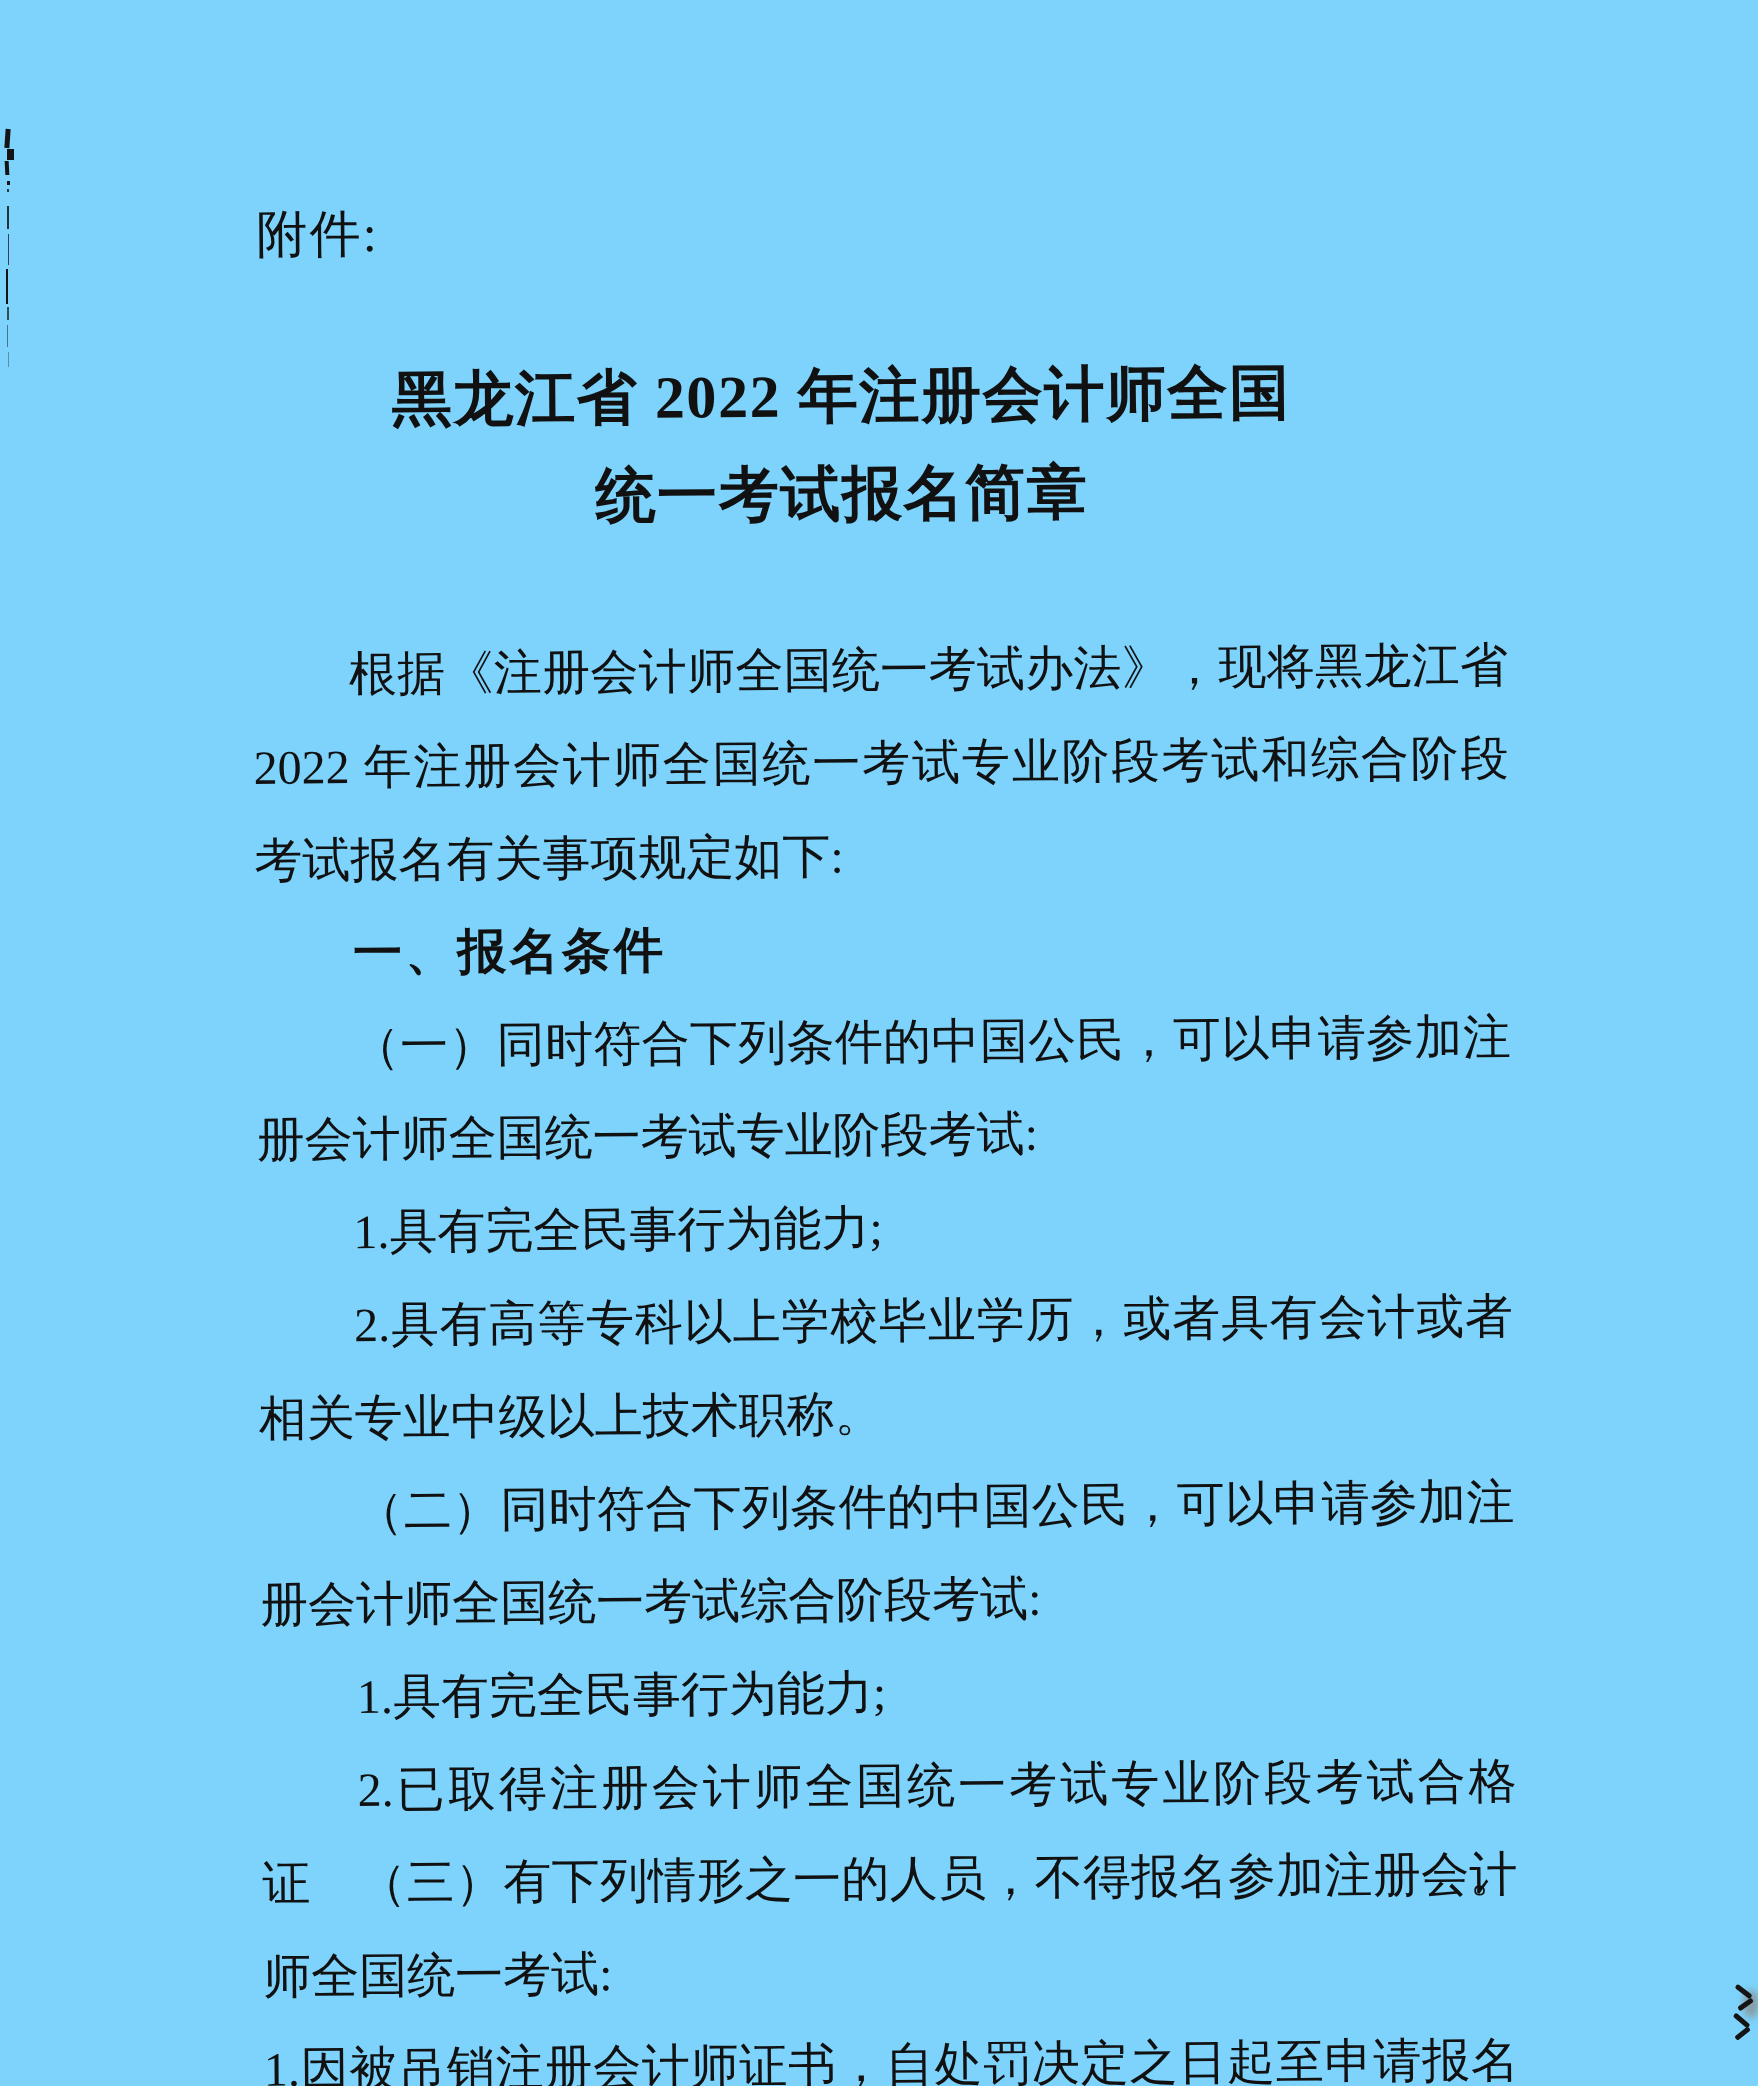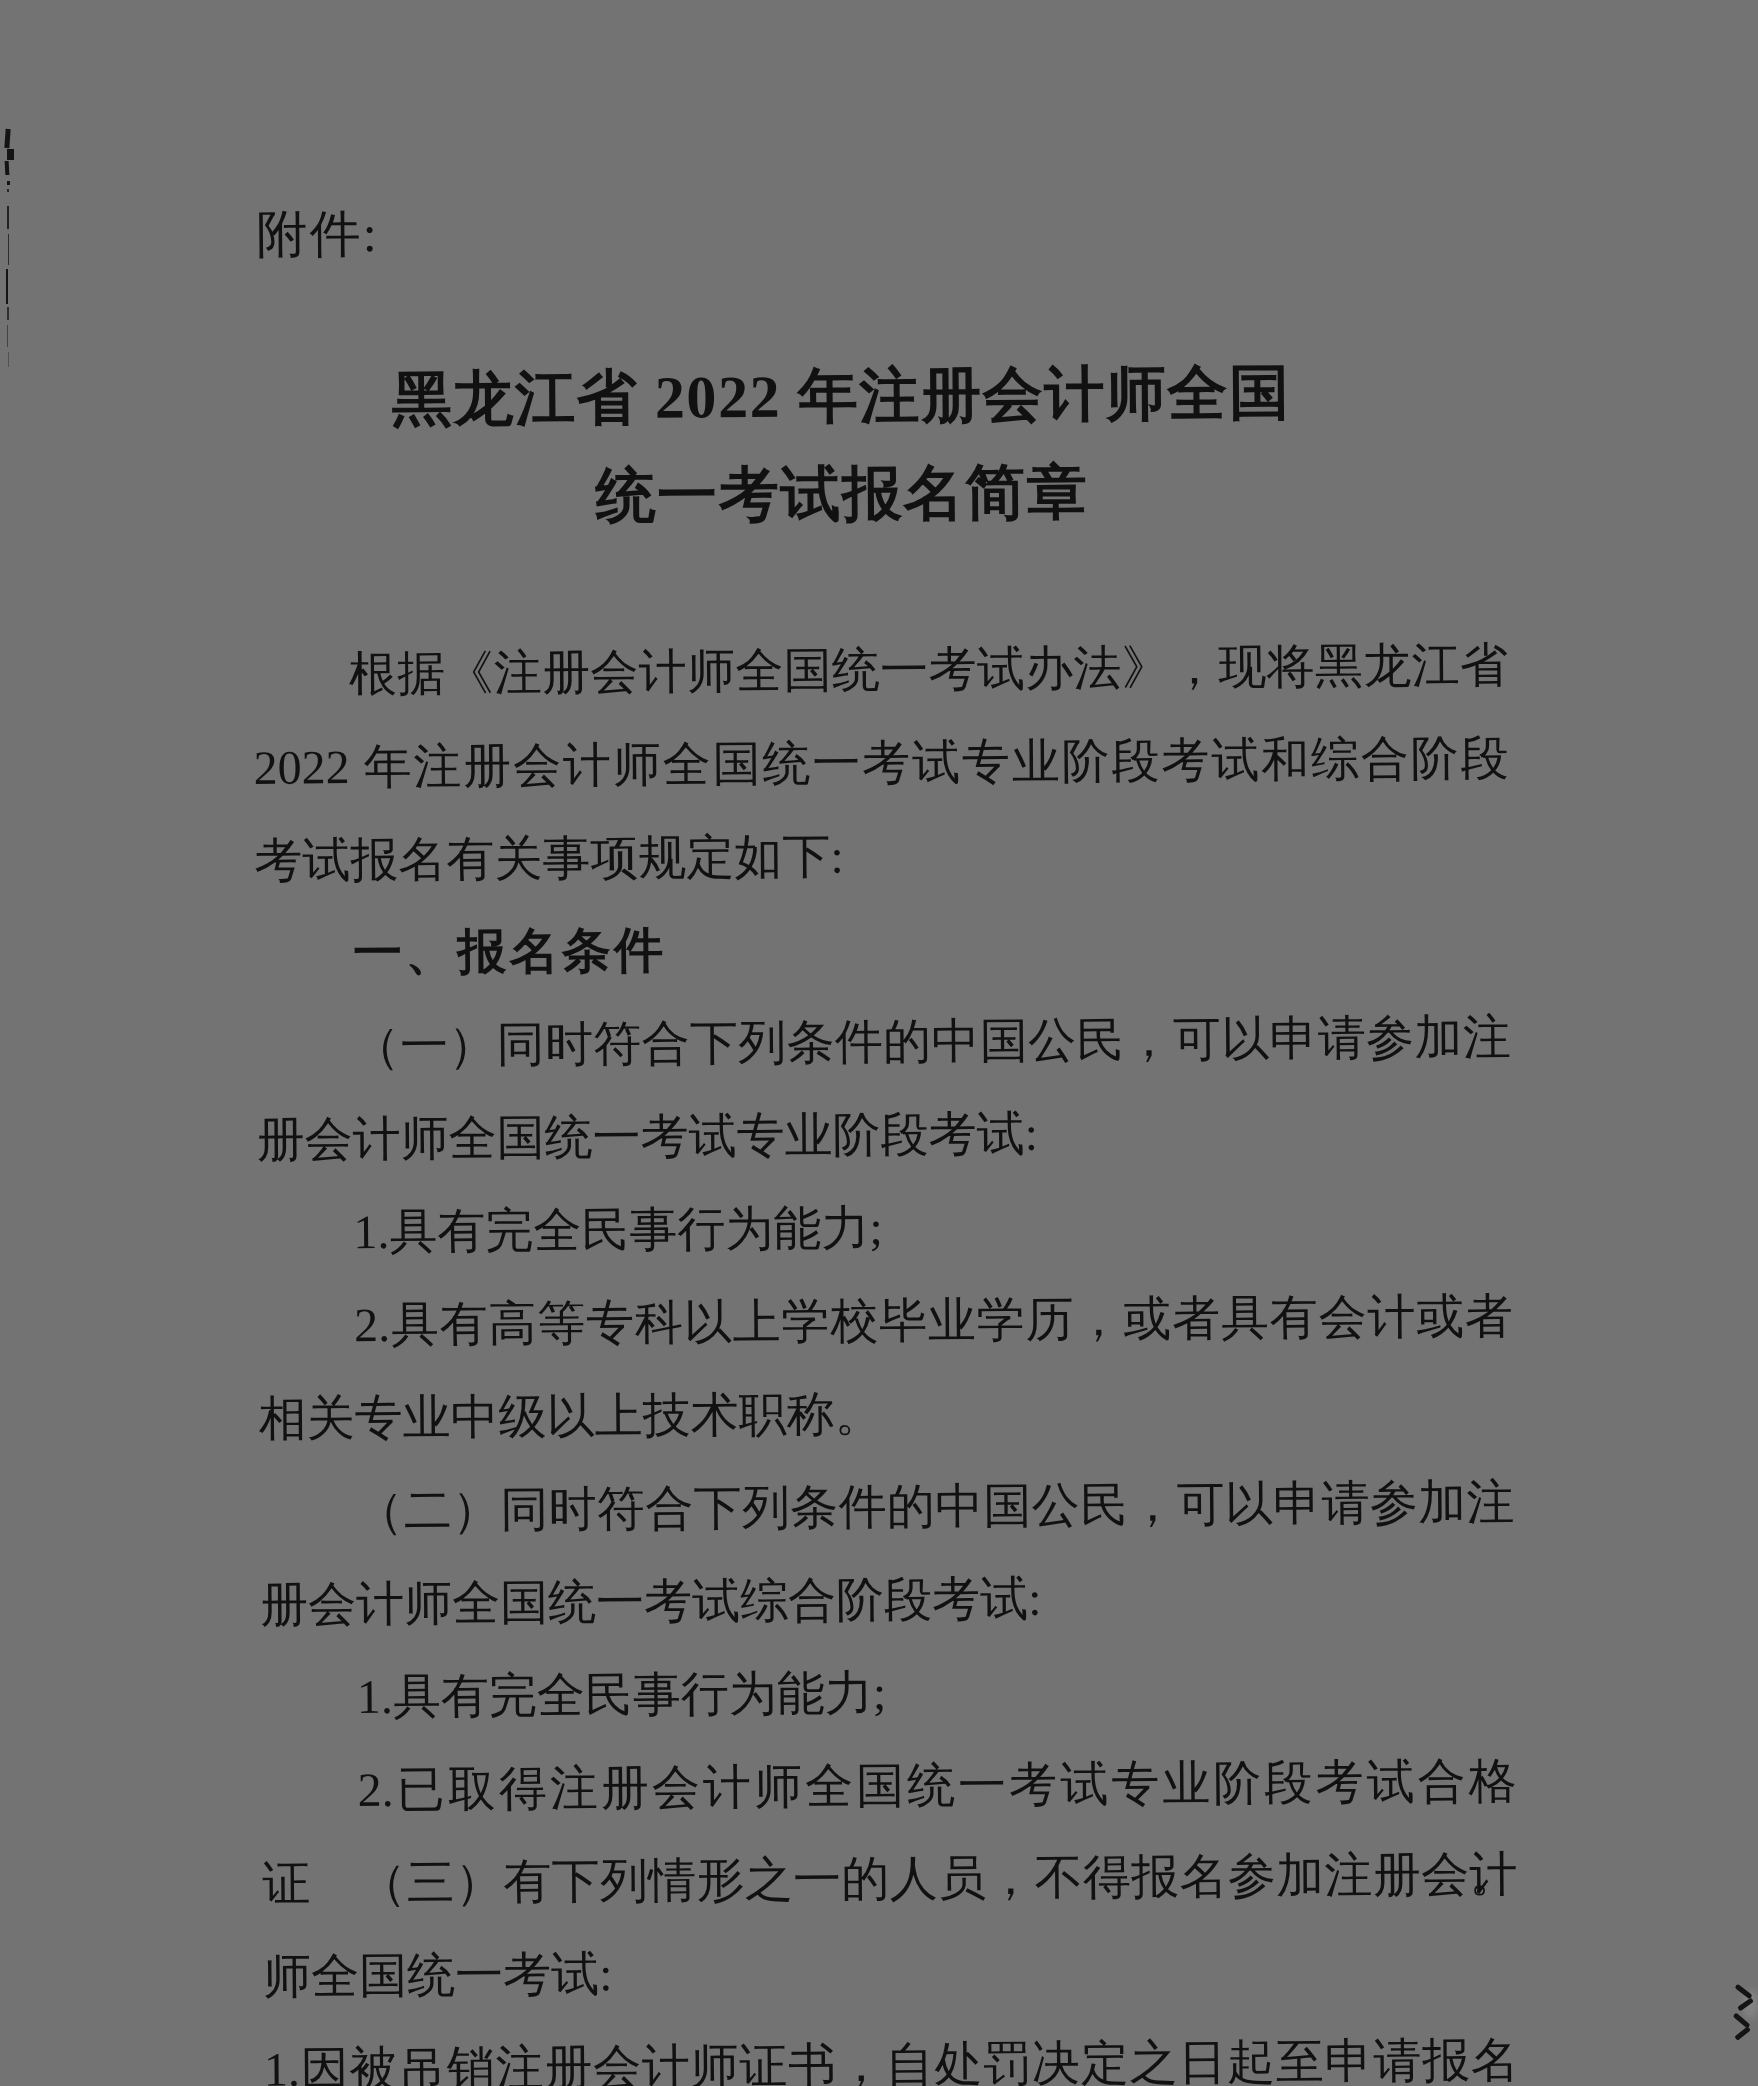--- a/index.html
+++ b/index.html
@@ -11,21 +11,21 @@
     height: 2087px;
     background: #ffffff;
     position: relative;
     overflow: hidden;
     font-family: "Liberation Serif", "DejaVu Serif", serif;
     color: #111111;
   }
   .page {
     position: absolute;
     inset: 0;
-    background: #737373;
+    background: #7dd3fc;
   }
   
   .sheet {
     position: absolute;
     inset: 0;
     transform: rotate(-0.45deg);
     transform-origin: 50% 45%;
   }
   .attachment {
     position: absolute;

